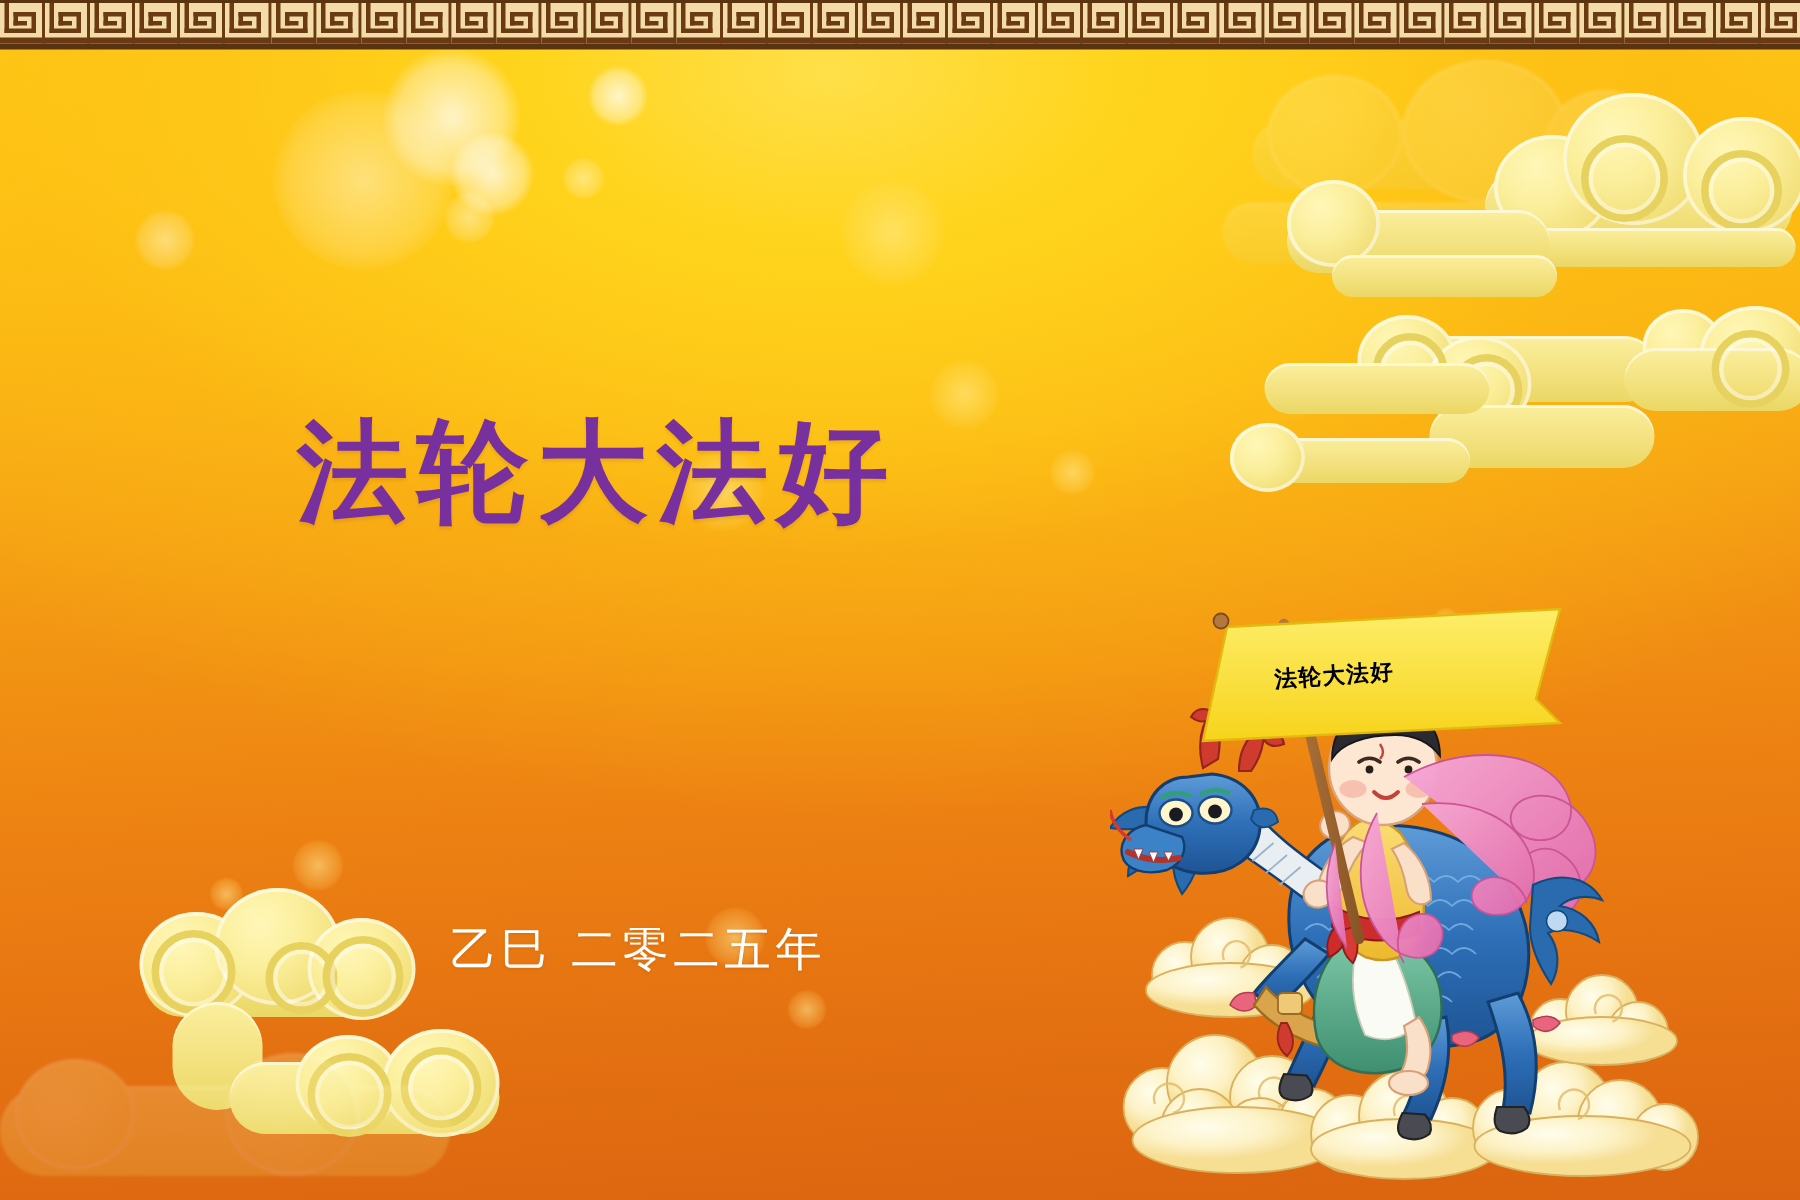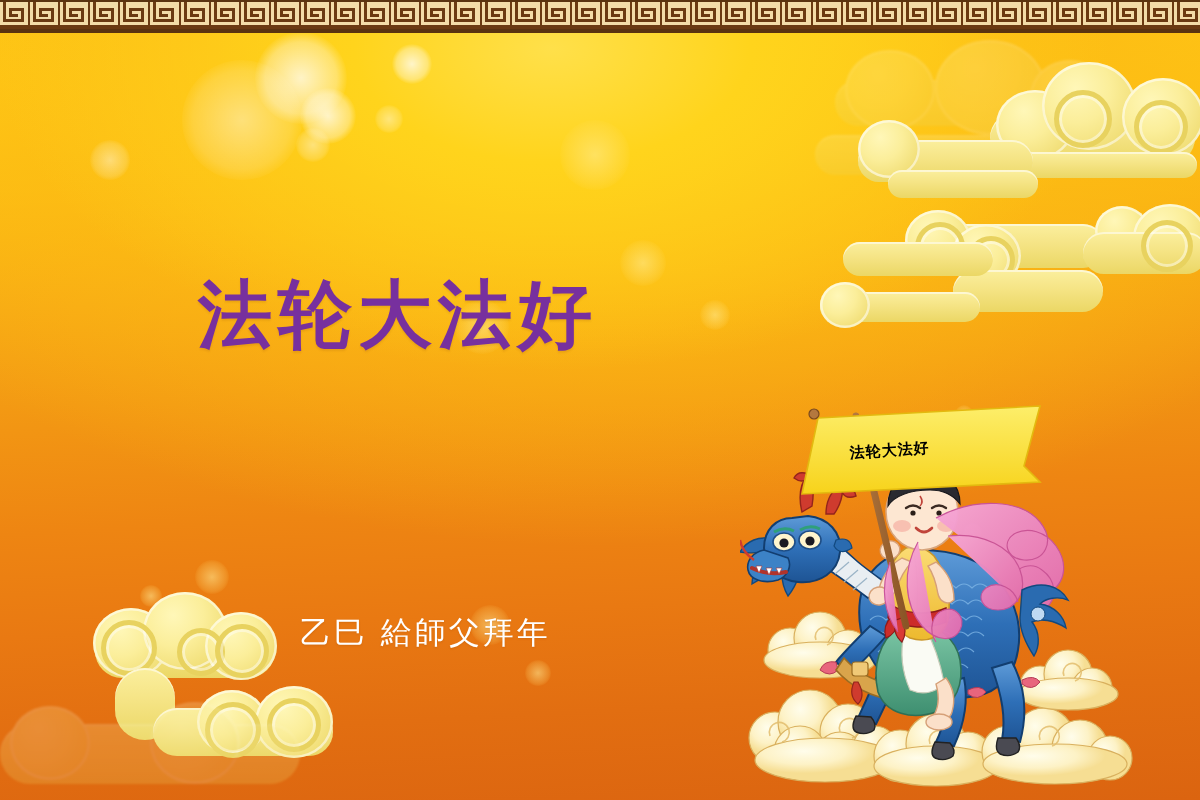--- a/index.html
+++ b/index.html
@@ -558,21 +558,21 @@
     <div class="swirl" style="left:120px;top:112px;width:46px;height:46px;"></div>
     <div class="swirl" style="left:182px;top:108px;width:44px;height:44px;"></div>
   </div>
   <div class="cloudgrp cloudghost" style="left:0px;top:700px;width:330px;height:100px;">
     <div class="band" style="left:0px;top:24px;width:300px;height:60px;"></div>
     <div class="puff" style="left:10px;top:6px;width:80px;height:74px;"></div>
     <div class="puff" style="left:150px;top:2px;width:90px;height:82px;"></div>
   </div>
 
   <div class="bigline" id="line1">法轮大法好</div>
-  <div id="datetext">乙巳 給師父拜年</div>
+  <div id="datetext">乙巳 二零二五年</div>
 
   <div id="illus">
     <svg viewBox="0 0 420 400" width="420" height="400" xmlns="http://www.w3.org/2000/svg">
       <defs>
         <linearGradient id="gBody" x1="0" y1="0" x2="0" y2="1">
           <stop offset="0%" stop-color="#5E9BD8"></stop>
           <stop offset="50%" stop-color="#2E6FB7"></stop>
           <stop offset="100%" stop-color="#1E5494"></stop>
         </linearGradient>
         <linearGradient id="gBanner" x1="0" y1="0" x2="0" y2="1">

